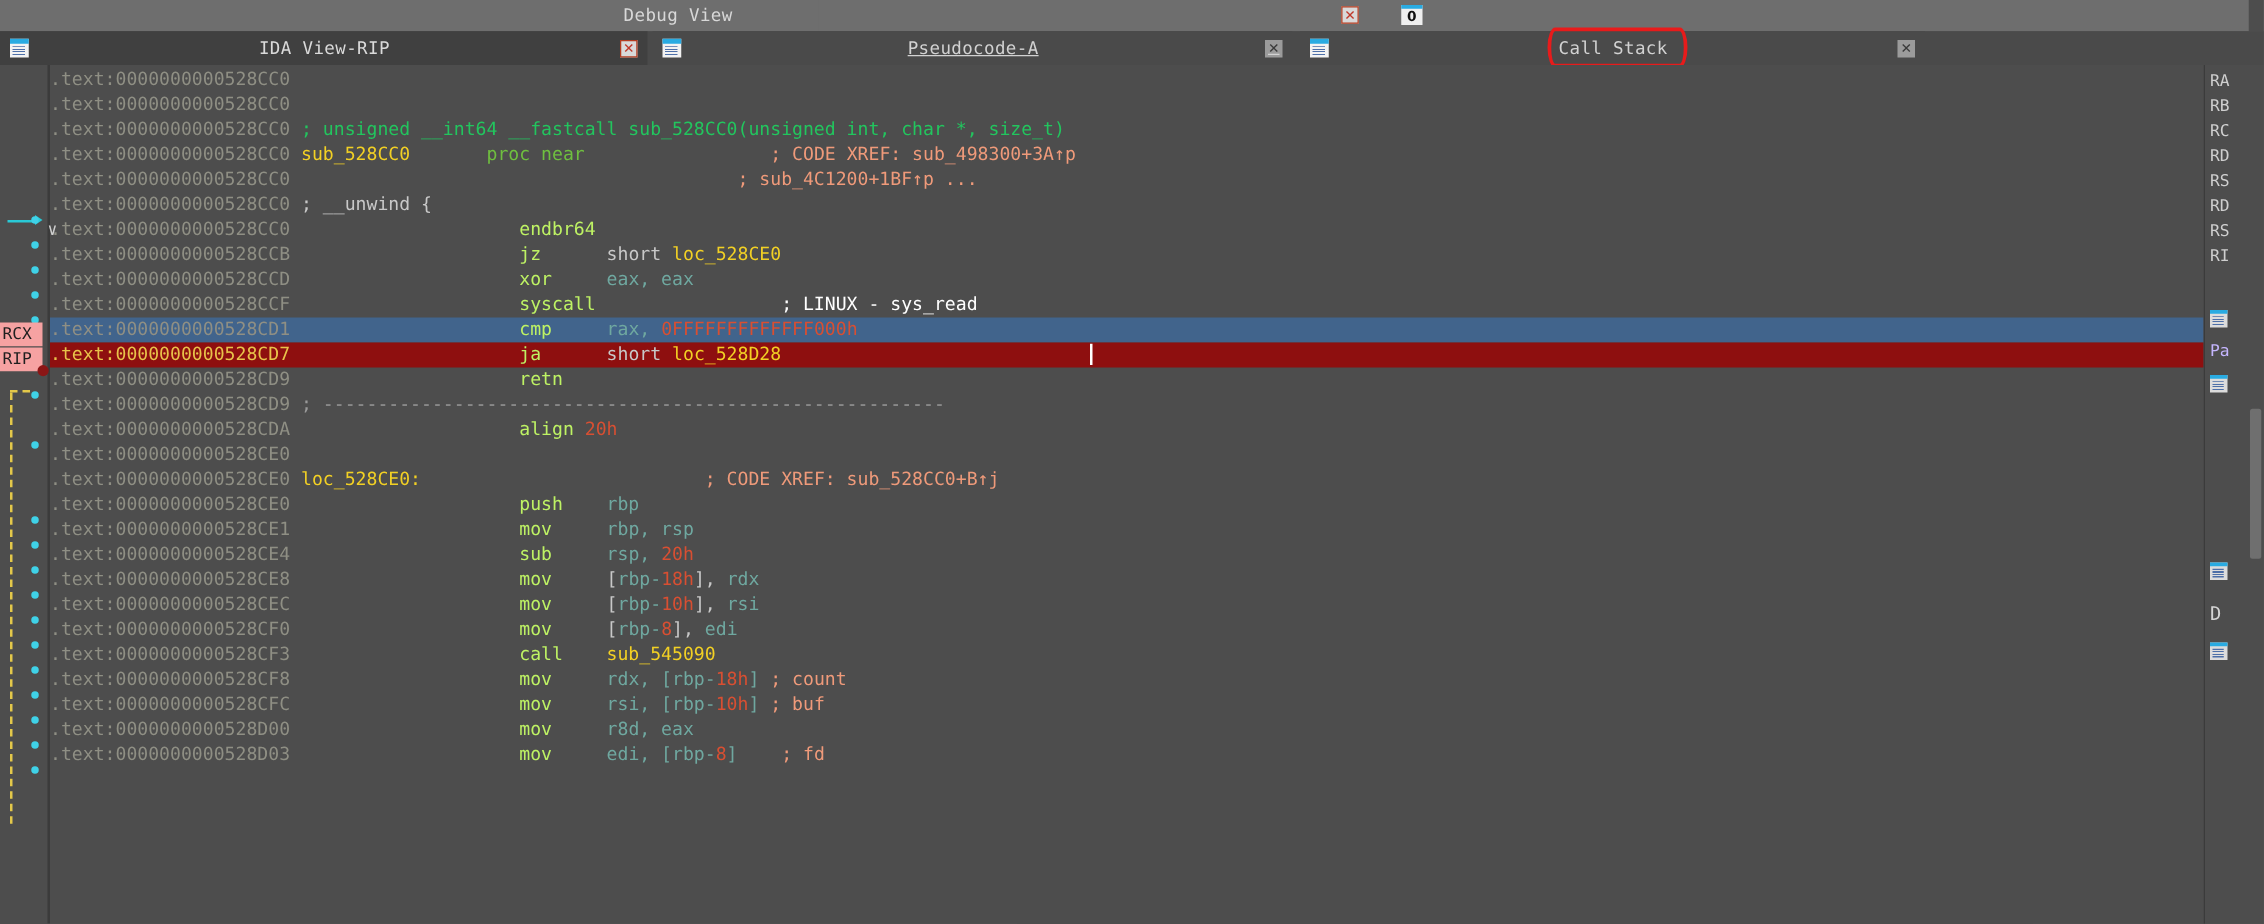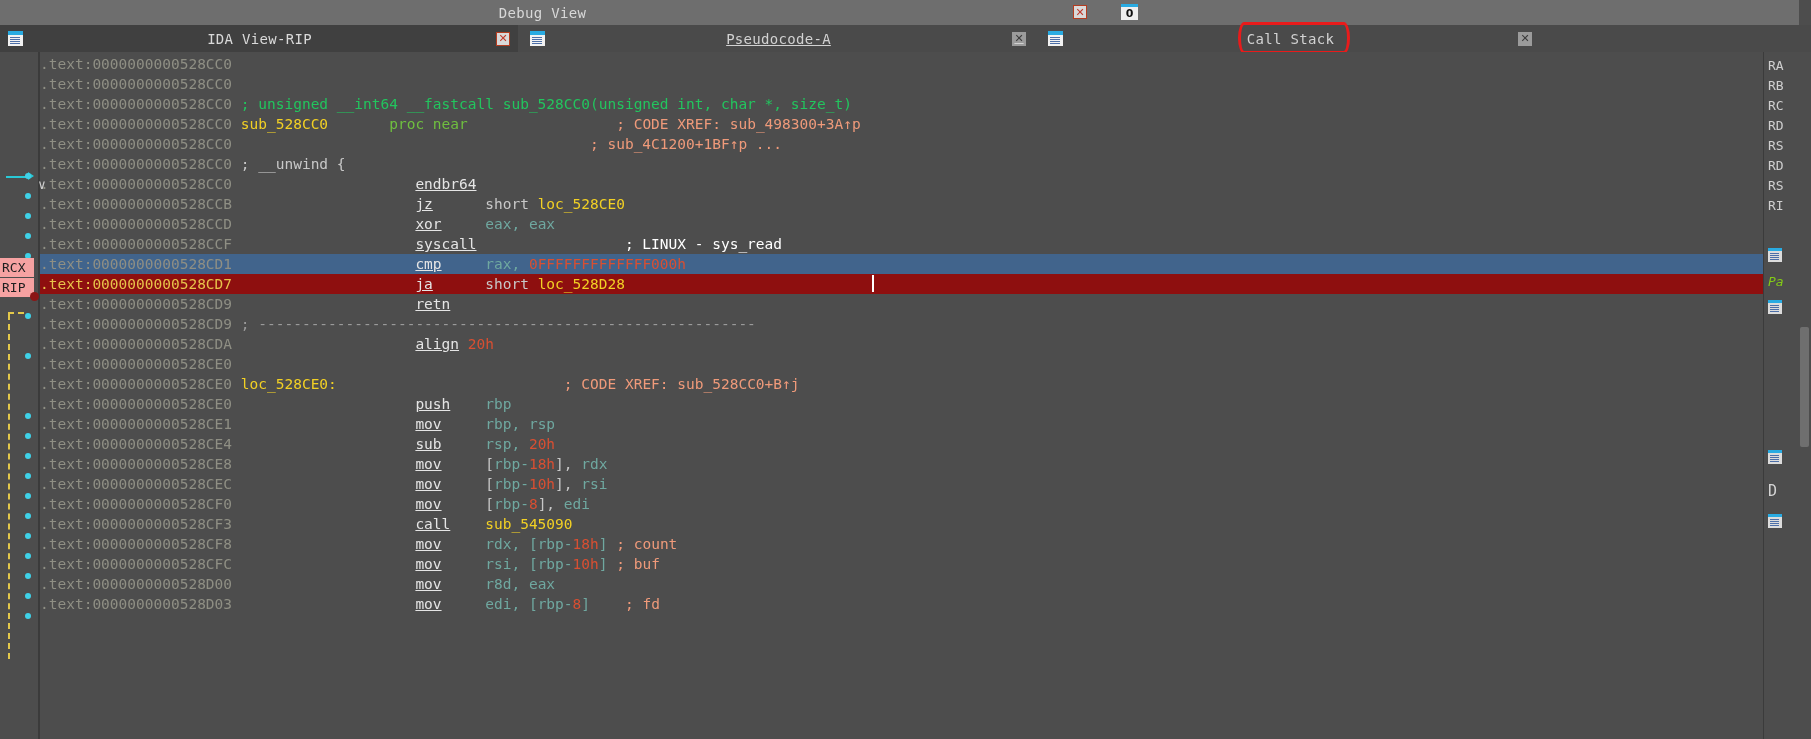--- a/index.html
+++ b/index.html
@@ -122,21 +122,21 @@
   }
   .line .seg { white-space: pre; }
 
   
   .line.sel  { background: #41648c; }
   .line.cur  { background: #8e0f0f; }
 
   .addr      { color: #8f8f84; }
   .addr-hl   { color: #e8c34a; }
   .kw-proc   { color: #6fbf3f; }
-  .mnem      { color: #e5e5e5; text-decoration: underline; }
+  .mnem      { color: #bef264; }
   .reg       { color: #6fa8a0; }
   .num       { color: #d84f32; }
   .name      { color: #f2d024; }
   .comment   { color: #ef9a7a; }
   .cmt-pink  { color: #ffffff; }
   .sigcmt    { color: #22c55e; }
   .punct     { color: #c8c8c8; text-align: center; }
   .dash      { color: #9a9a9a; }
   .unwind    { color: #c8c8c8; }
 
@@ -209,21 +209,21 @@
     width: 9px; height: 7px;
     background:
       linear-gradient(to bottom, #4d6fa8 0 1px, transparent 1px 2px,
         #4d6fa8 2px 3px, transparent 3px 4px, #4d6fa8 4px 5px,
         transparent 5px 6px, #4d6fa8 6px 7px);
   }
   .right-letter {
     position: absolute; font-size: 15px; color: #d4d4d4;
   }
   .right-pa {
-    position: absolute; font-size: 13px; color: #84cc16; font-style: italic;
+    position: absolute; font-size: 13px; color: #c4b5fd;
   }
 
   
   .corner-sliver {
     position: absolute; right: 0; top: 0; width: 12px; height: 25px;
     background: #4d4d4d;
   }
 </style>
 </head>
 <body>

